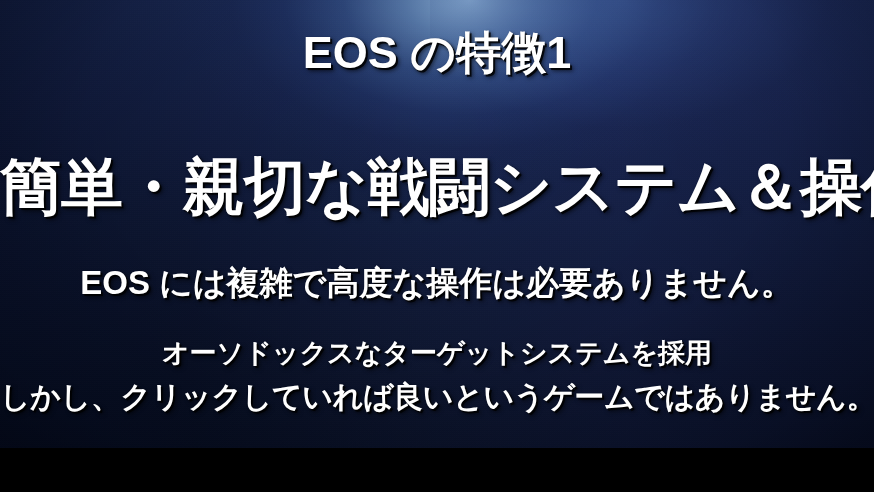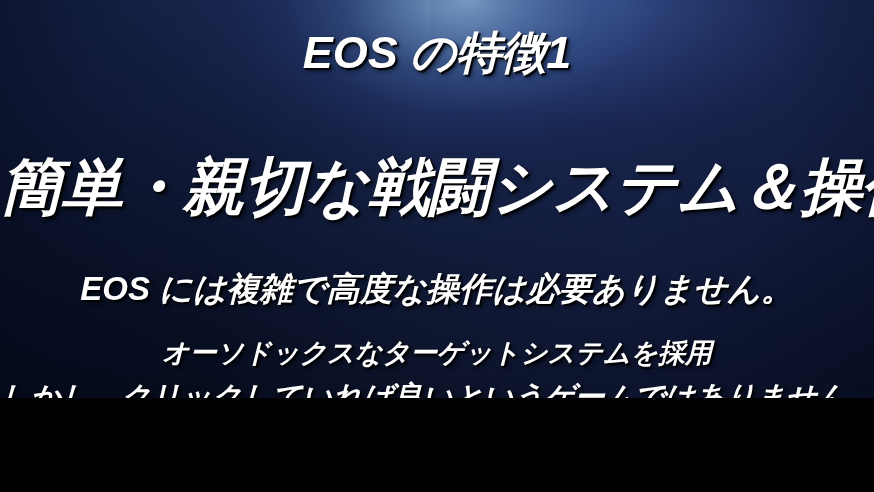--- a/index.html
+++ b/index.html
@@ -3,25 +3,24 @@
 <meta charset="utf-8">
 <style>
   html, body {
     margin: 0;
     padding: 0;
     background: #000;
   }
   #slide {
     position: relative;
     width: 874px;
-    height: 398px;
+    height: 448px;
     overflow: hidden;
     font-family: "Liberation Sans", "DejaVu Sans", sans-serif;
     background-color: #737373;
-    font-style: italic;
   }
   
   .bg-base {
     position: absolute;
     inset: 0;
     background: linear-gradient(to bottom,
         #1b2a55 0%,
         #18264e 10%,
         #152146 22%,
         #111c3c 36%,
@@ -108,21 +107,21 @@
     top: 30px;
     font-size: 45px;
     letter-spacing: 0px;
   }
   #headline {
     top: 156px;
     font-size: 62px;
     letter-spacing: -1px;
   }
   #body-line-1 {
-    top: 272px;
+    top: 266px;
     font-size: 33px;
     letter-spacing: 0px;
   }
   #body-line-2 {
     top: 340px;
     font-size: 27px;
     letter-spacing: 0px;
   }
   #body-line-3 {
     top: 382px;

